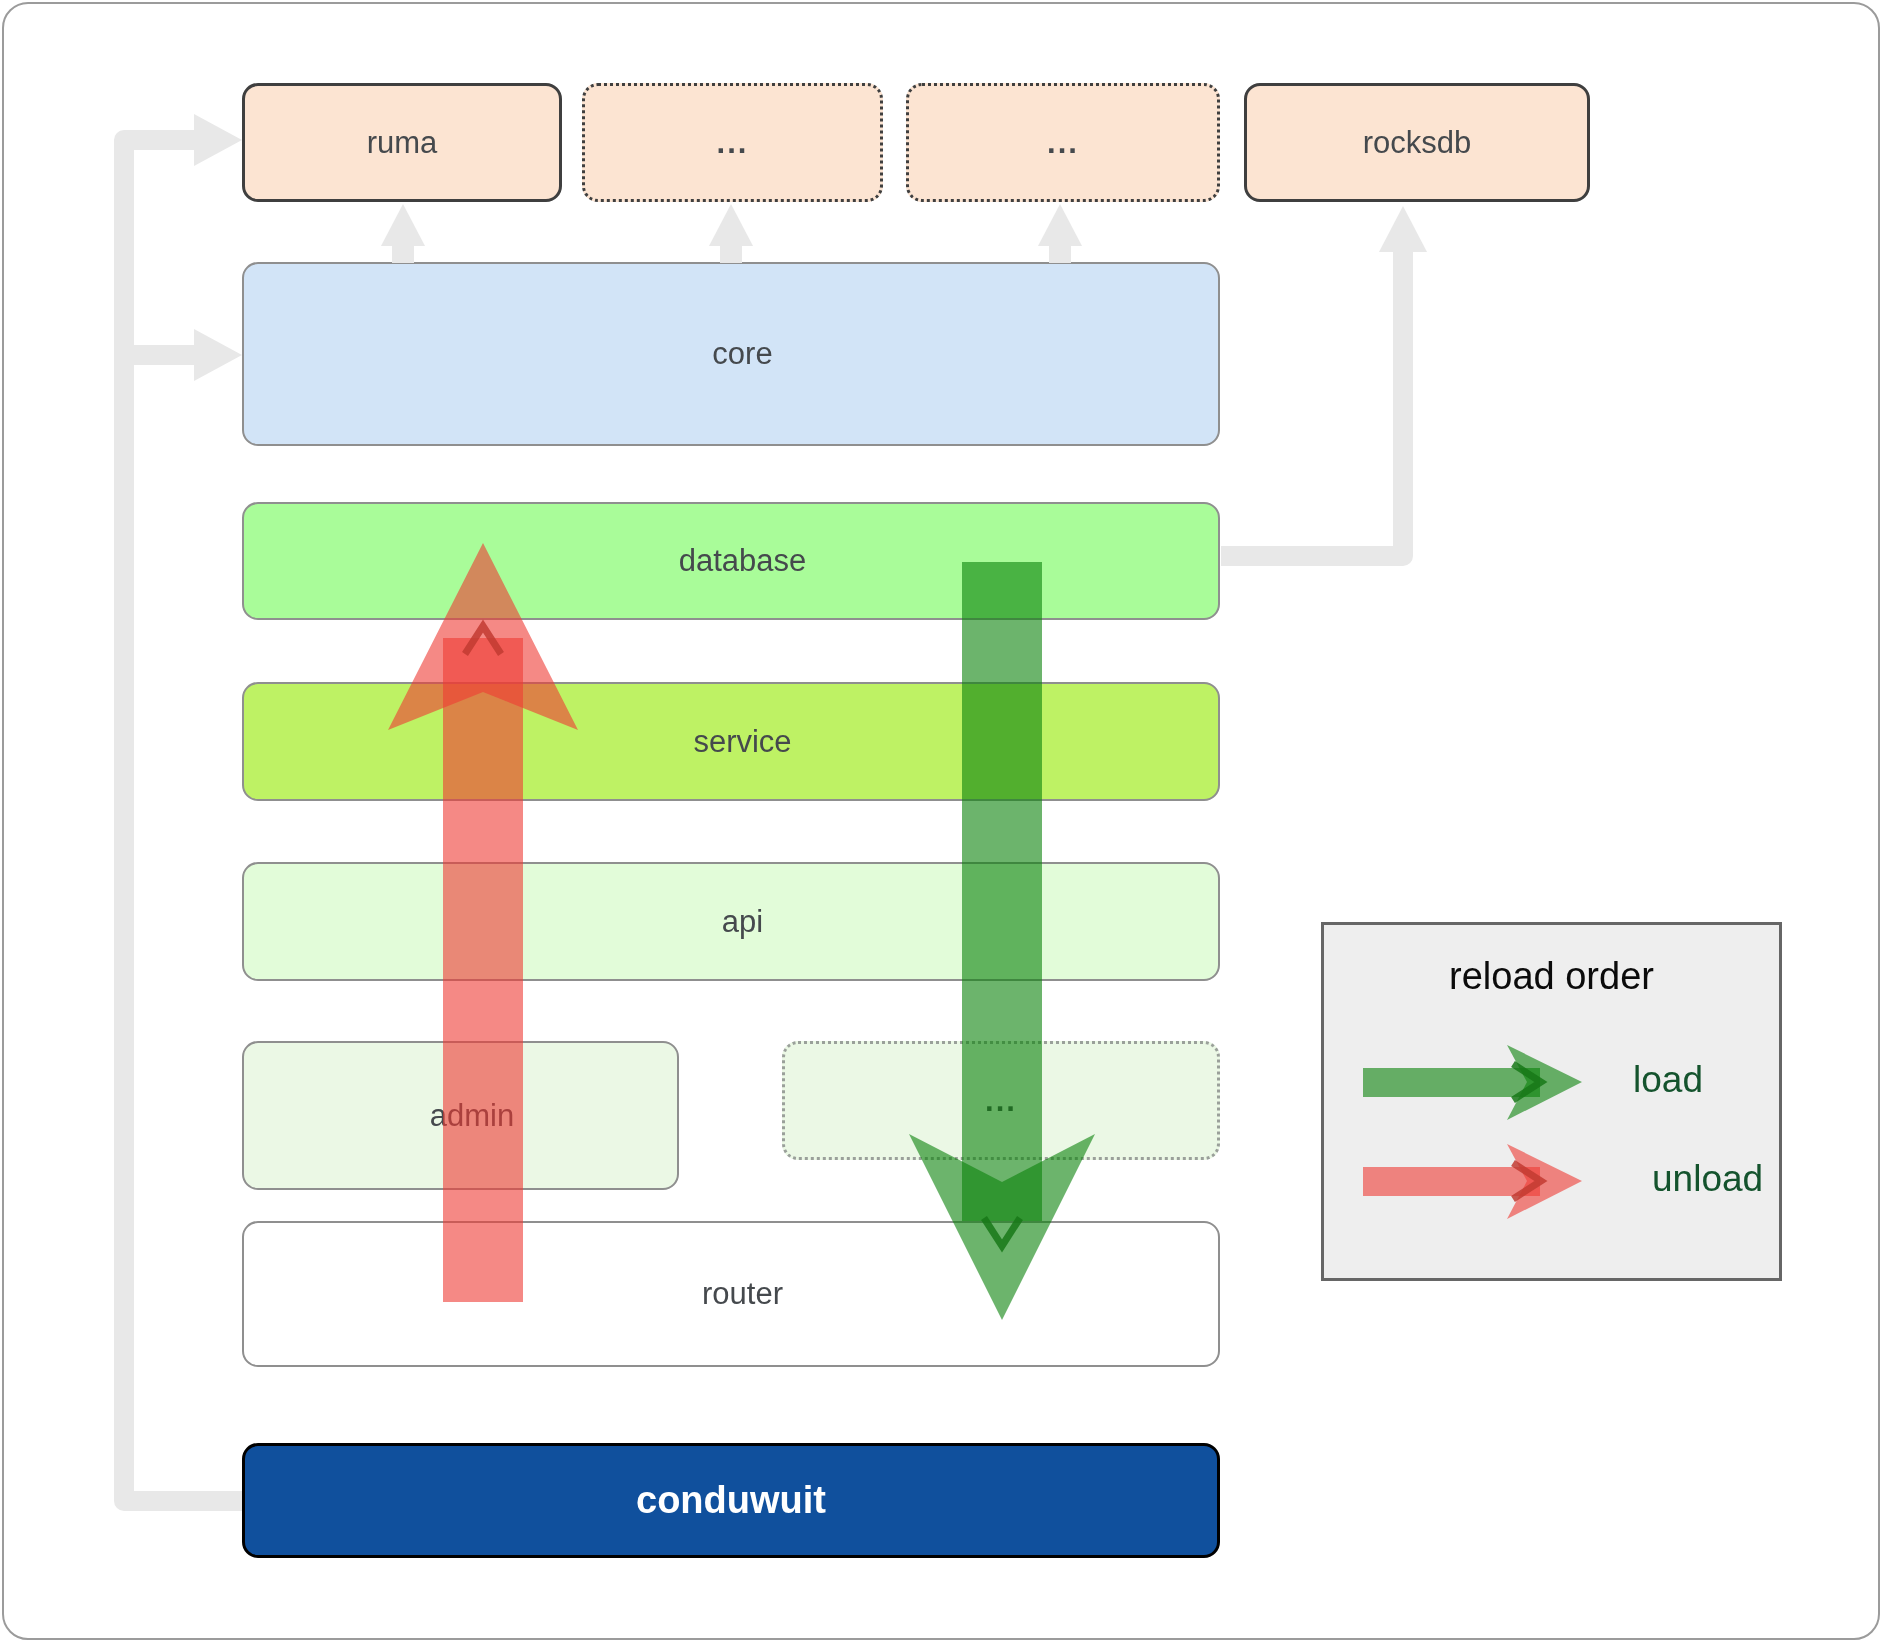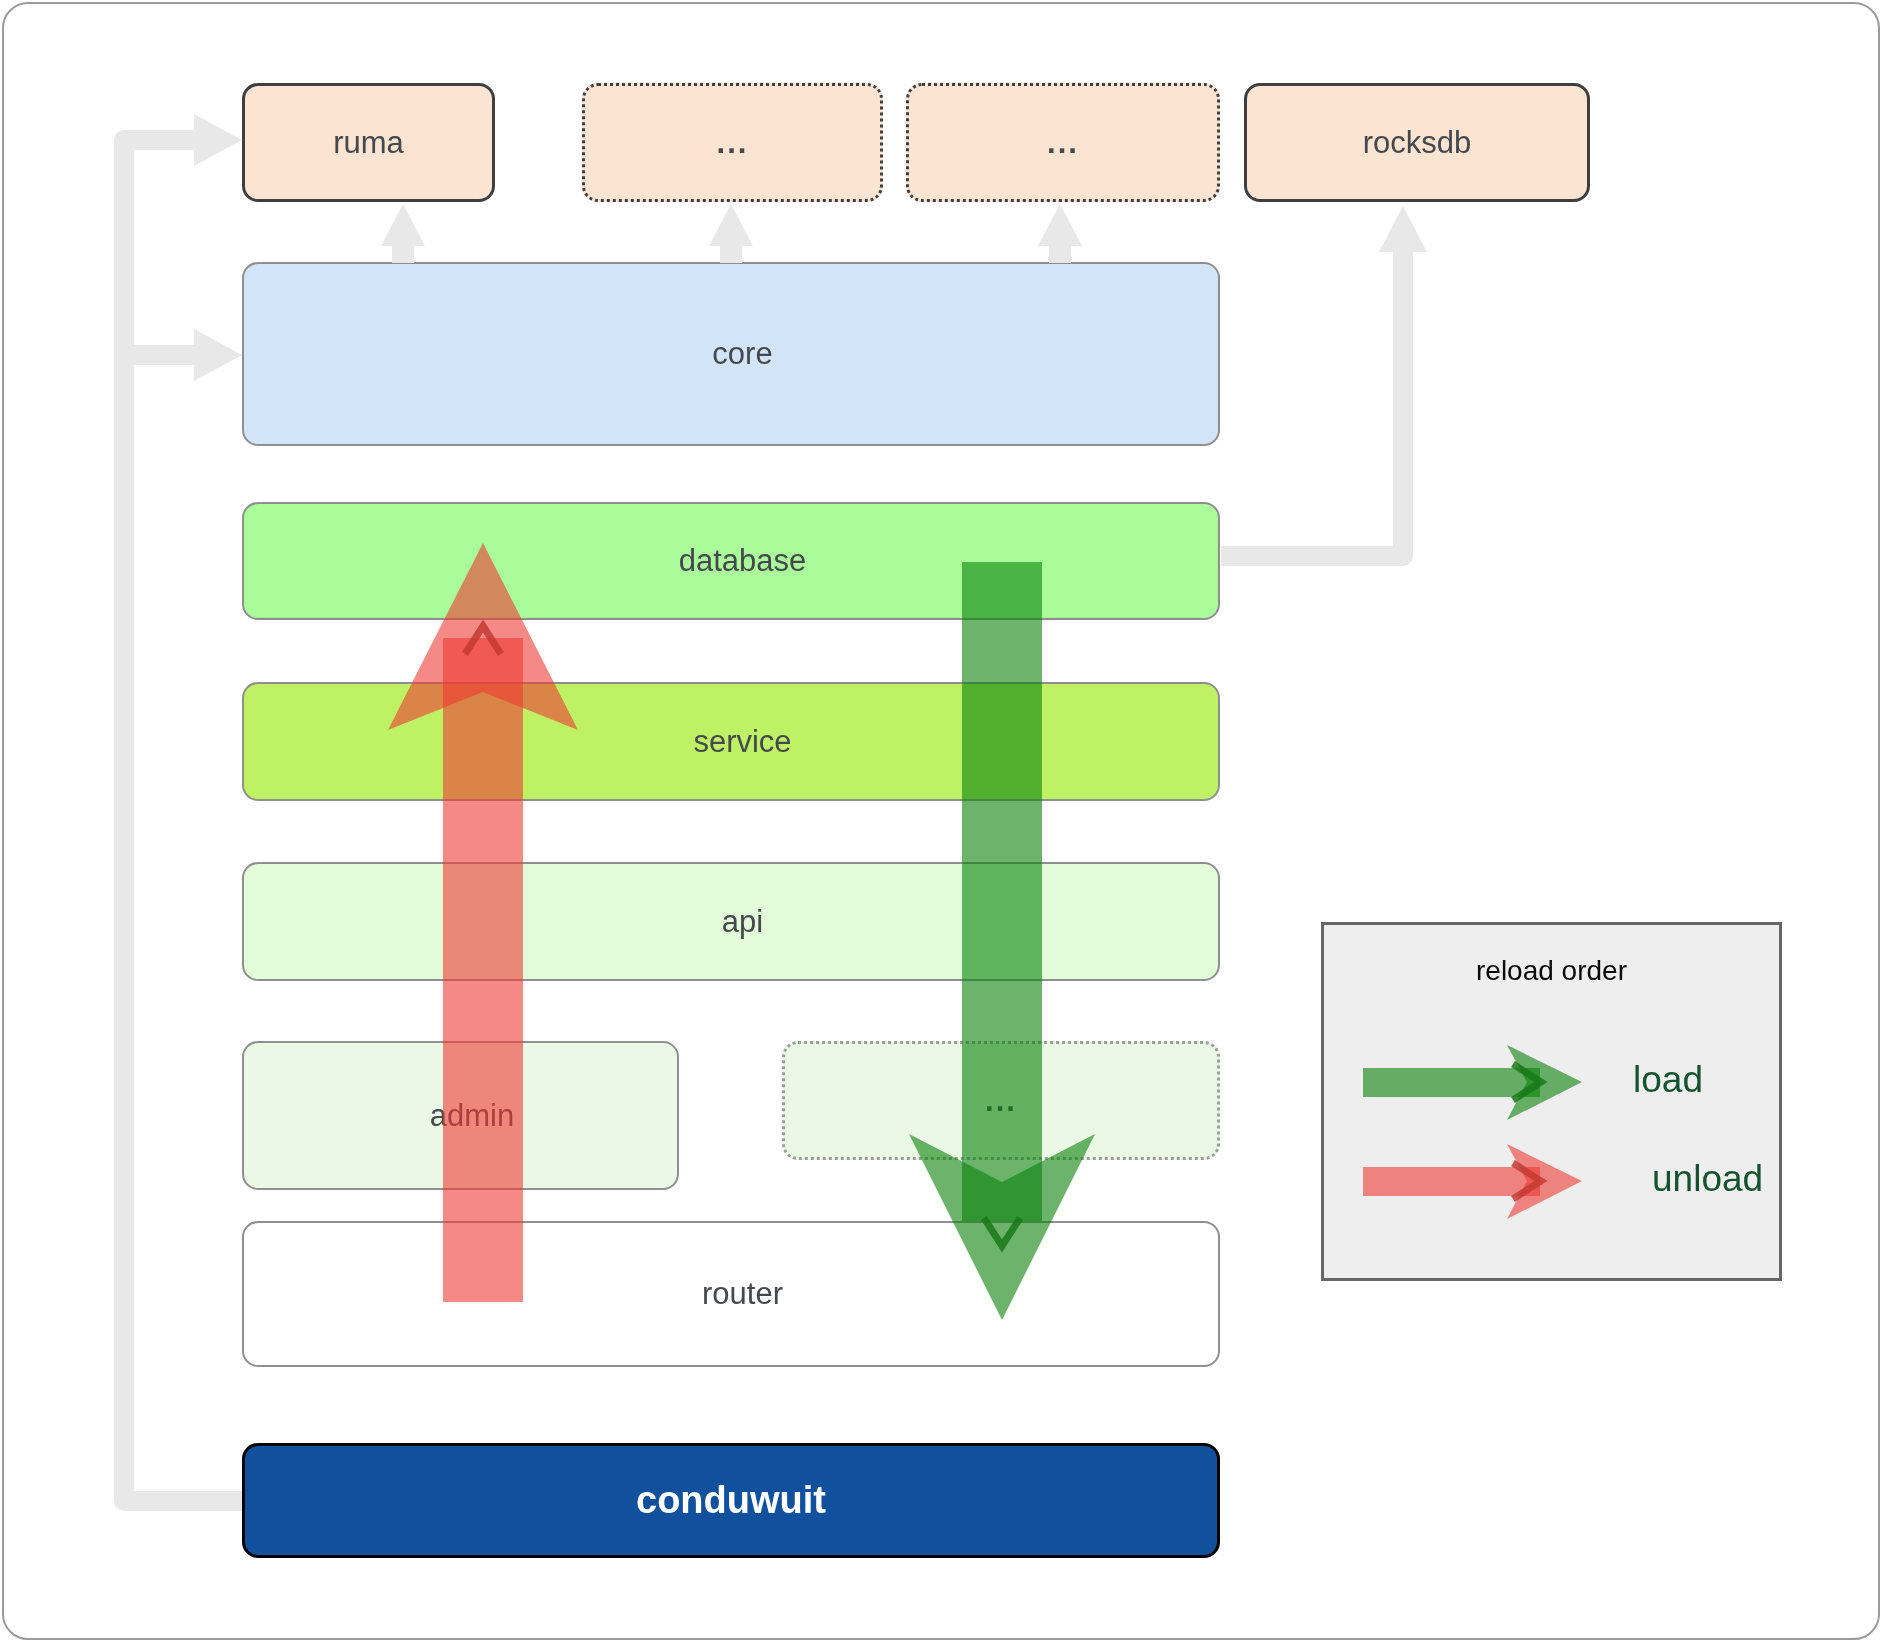--- a/index.html
+++ b/index.html
@@ -11,30 +11,30 @@
        display:flex;align-items:center;justify-content:center;
        font-size:31px;color:#45494d;z-index:1;}
   .box .lbl{white-space:nowrap;}
   .solid-dark{border:3px solid #3f3f3f;}
   .dotted-dark{border:3px dotted #3f3f3f;}
   .solid-gray{border:2px solid #8f8f8f;padding-left:23px;}
   .dotted-gray{border:3px dotted #9aa09a;}
   .ellipsis{font-weight:bold;letter-spacing:2px;}
   .app-box{border:3px solid #000000;color:#ffffff;font-size:38px;font-weight:600;}
   .legend-box{position:absolute;box-sizing:border-box;border:3px solid #666666;z-index:1;}
-  .legend-title{position:absolute;text-align:center;font-size:28px;color:#0b0b0b;z-index:3;}
+  .legend-title{position:absolute;text-align:center;font-size:38px;color:#0b0b0b;z-index:3;}
   .legend-item{position:absolute;font-size:37px;color:#14532d;z-index:3;margin-left:8px;}
   svg.overlay{position:absolute;left:0;top:0;z-index:2;pointer-events:none;}
 </style>
 </head>
 <body>
 
 <div class="canvas-frame"></div>
 
-<div class="box solid-dark" style="left: 242px; top: 83px; width: 253px; height: 119px; background-color: rgb(252, 228, 210);">
+<div class="box solid-dark" style="left: 242px; top: 83px; width: 320px; height: 119px; background-color: rgb(252, 228, 210);">
   <span class="lbl">ruma</span>
 </div>
 <div class="box dotted-dark" style="left: 582px; top: 83px; width: 301px; height: 119px; background-color: rgb(252, 228, 210);">
   <span class="lbl ellipsis">...</span>
 </div>
 <div class="box dotted-dark" style="left: 906px; top: 83px; width: 314px; height: 119px; background-color: rgb(252, 228, 210);">
   <span class="lbl ellipsis">...</span>
 </div>
 <div class="box solid-dark" style="left: 1244px; top: 83px; width: 346px; height: 119px; background-color: rgb(252, 228, 210);">
   <span class="lbl">rocksdb</span>

